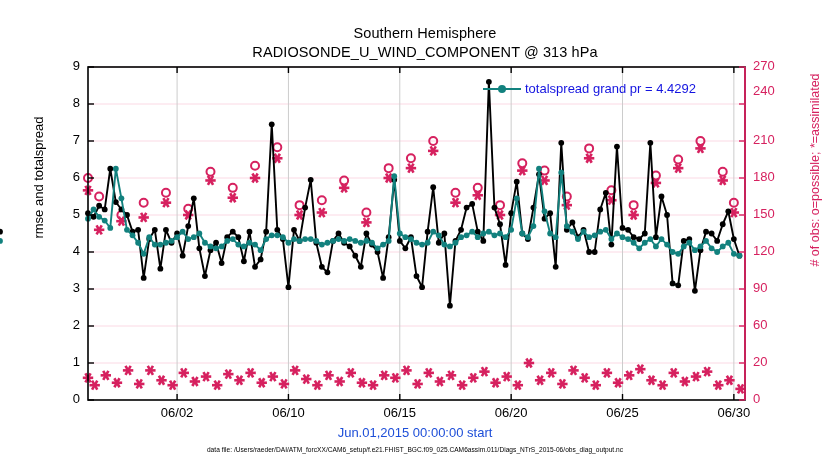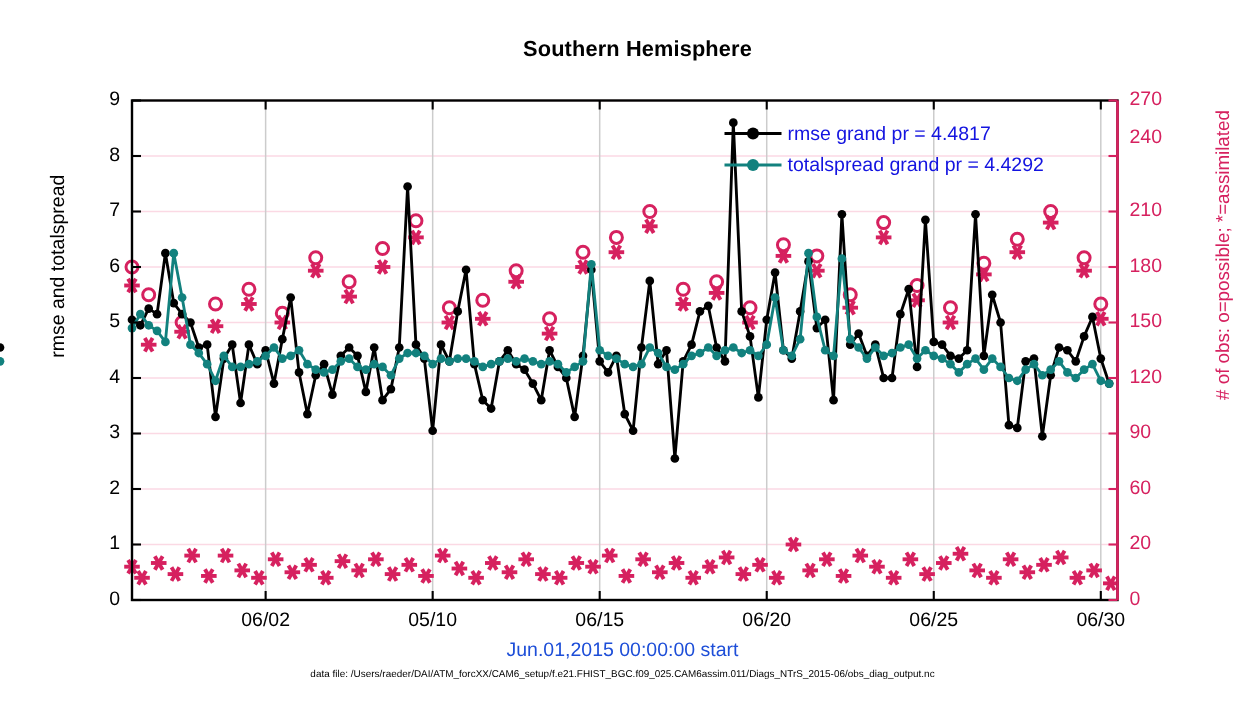--- a/index.html
+++ b/index.html
@@ -23,21 +23,21 @@
   .title-block {
     position: absolute;
     left: 0;
     top: 24px;
     width: 830px;
     text-align: center;
     pointer-events: none;
   }
   .title-line {
     font-size: 14.5px;
-    font-weight: bold;
+    font-weight: normal;
     color: #000000;
     line-height: 19px;
     letter-spacing: 0.1px;
     margin-left: 20px;
   }
   .title-line.sub {
     font-size: 14.5px;
   }
   .footer-note {
     position: absolute;
@@ -124,20 +124,21 @@
     white-space: nowrap;
   }
 </style>
 </head>
 <body>
 
 <div id="figure">
 
   <div class="title-block">
     <div class="title-line">Southern Hemisphere</div>
+    <div class="title-line sub">RADIOSONDE_U_WIND_COMPONENT @ 313 hPa</div>
   </div>
 
   <svg id="plot" width="830" height="470" style="position:absolute;left:0;top:0;">
       <line x1="88" y1="363" x2="745" y2="363" stroke="#fbd9e4" stroke-width="1"></line>
       <line x1="88" y1="326" x2="745" y2="326" stroke="#fbd9e4" stroke-width="1"></line>
       <line x1="88" y1="289" x2="745" y2="289" stroke="#fbd9e4" stroke-width="1"></line>
       <line x1="88" y1="252" x2="745" y2="252" stroke="#fbd9e4" stroke-width="1"></line>
       <line x1="88" y1="215" x2="745" y2="215" stroke="#fbd9e4" stroke-width="1"></line>
       <line x1="88" y1="178" x2="745" y2="178" stroke="#fbd9e4" stroke-width="1"></line>
       <line x1="88" y1="141" x2="745" y2="141" stroke="#fbd9e4" stroke-width="1"></line>
@@ -911,27 +912,20 @@
       <line x1="733.8644067796611" y1="67" x2="733.8644067796611" y2="73" stroke="#000" stroke-width="1.4"></line>
     </svg>
 
   <div class="ylabel-left">rmse and totalspread</div>
   <div class="ylabel-right"># of obs: o=possible; *=assimilated</div>
   <div class="xlabel">Jun.01,2015 00:00:00 start</div>
 
   <div class="legend-box">
     <div class="legend-row">
       <span class="legend-swatch">
-        <span class="legend-line" id="lg-line-0" style="background: rgb(0, 0, 0);"></span>
-        <span class="legend-dot" id="lg-dot-0" style="background: rgb(0, 0, 0);"></span>
-      </span>
-      <span class="legend-text">rmse grand pr = 4.4817</span>
-    </div>
-    <div class="legend-row">
-      <span class="legend-swatch">
         <span class="legend-line" id="lg-line-1" style="background: rgb(18, 129, 126);"></span>
         <span class="legend-dot" id="lg-dot-1" style="background: rgb(18, 129, 126);"></span>
       </span>
       <span class="legend-text">totalspread grand pr = 4.4292</span>
     </div>
   </div>
 
   <div class="footer-note">data file: /Users/raeder/DAI/ATM_forcXX/CAM6_setup/f.e21.FHIST_BGC.f09_025.CAM6assim.011/Diags_NTrS_2015-06/obs_diag_output.nc</div>
 
 <div class="tick-label" style="left: 80px; top: 391px; transform: translateX(-100%);">0</div>
@@ -948,18 +942,18 @@
     <div class="tick-label right-ax" style="left: 753px; top: 354px;">20</div>
     <div class="tick-label right-ax" style="left: 753px; top: 317px;">60</div>
     <div class="tick-label right-ax" style="left: 753px; top: 280px;">90</div>
     <div class="tick-label right-ax" style="left: 753px; top: 243px;">120</div>
     <div class="tick-label right-ax" style="left: 753px; top: 206px;">150</div>
     <div class="tick-label right-ax" style="left: 753px; top: 169px;">180</div>
     <div class="tick-label right-ax" style="left: 753px; top: 132px;">210</div>
     <div class="tick-label right-ax" style="left: 753px; top: 83px;">240</div>
     <div class="tick-label right-ax" style="left: 753px; top: 58px;">270</div>
     <div class="tick-label" style="left: 177.085px; top: 405px; transform: translateX(-50%);">06/02</div>
-    <div class="tick-label" style="left: 288.441px; top: 405px; transform: translateX(-50%);">05/10</div>
+    <div class="tick-label" style="left: 288.441px; top: 405px; transform: translateX(-50%);">06/10</div>
     <div class="tick-label" style="left: 399.797px; top: 405px; transform: translateX(-50%);">06/15</div>
     <div class="tick-label" style="left: 511.153px; top: 405px; transform: translateX(-50%); text-align: right;">06/20</div>
     <div class="tick-label" style="left: 622.508px; top: 405px; transform: translateX(-50%);">06/25</div>
     <div class="tick-label" style="left: 733.864px; top: 405px; transform: translateX(-50%);">06/30</div>
   </div>
 
 </body></html>

